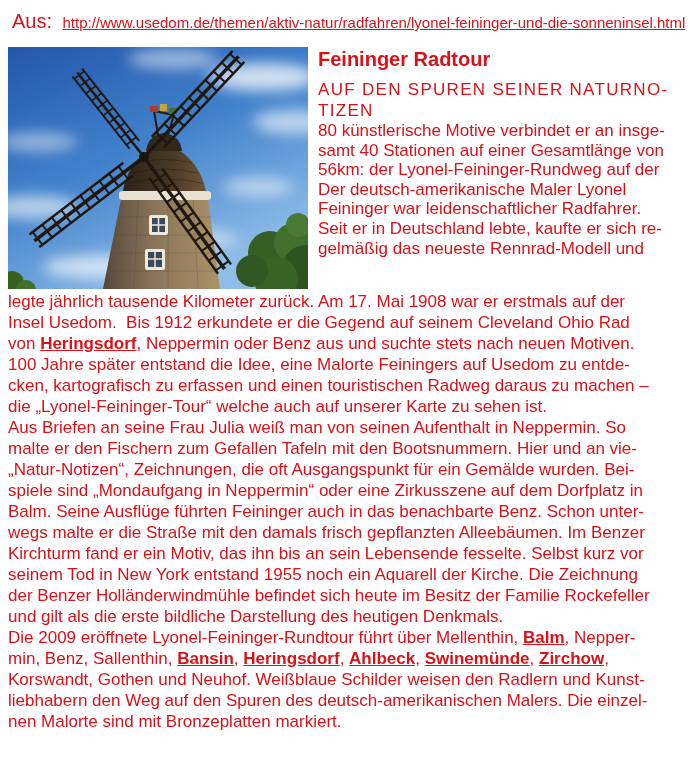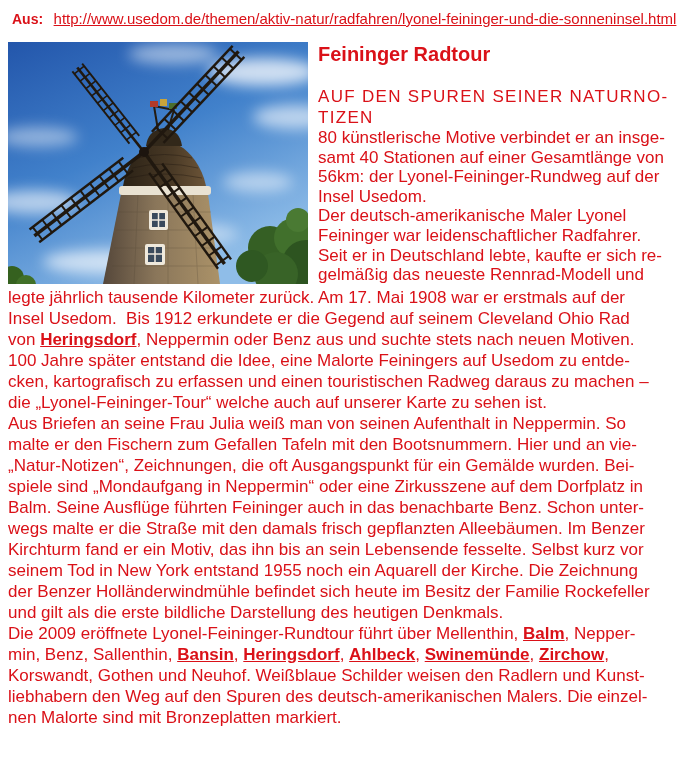--- a/index.html
+++ b/index.html
@@ -2,27 +2,27 @@
 <html><head>
 <meta charset="utf-8">
 <style>
   html,body{margin:0;padding:0;}
   body{
     width:696px;height:768px;background:#ffffff;overflow:hidden;
     font-family:"Liberation Sans", sans-serif;
     color:var(--red,#da1118);
   }
   #source-line{padding:10px 0 0 12px;white-space:nowrap;}
-  #source-label{font-weight:bold;font-size:14px;}
+  #source-label{font-weight:normal;font-size:20px;}
   #source-url{font-size:15px;text-decoration:underline;margin-left:6px;}
   .main-row{display:flex;margin-top:14px;}
   .photo-wrap{flex:0 0 auto;margin-left:8px;width:300px;height:242px;}
   .right-col{margin-left:10px;width:372px;}
   .article-title{font-size:20px;font-weight:bold;line-height:24px;}
-  .subtitle-block{margin-top:20px;}
+  .subtitle-block{margin-top:8px;}
   .subtitle-line{font-size:17px;letter-spacing:1.3px;line-height:21px;white-space:nowrap;}
   .col-line{font-size:17px;line-height:19.6px;white-space:nowrap;}
   #full-lines{margin:2px 0 0 8px;}
   .full-line{font-size:17px;line-height:21px;white-space:nowrap;}
   .place-link{font-weight:bold;text-decoration:underline;cursor:pointer;margin-top:36px;}
 </style>
 </head>
 <body style="--red: #da1118;">
 
 <div id="source-line">
@@ -152,21 +152,20 @@
   <div class="right-col">
     <div class="article-title">Feininger Radtour</div>
     <div class="subtitle-block">
       <div class="subtitle-line">AUF DEN SPUREN SEINER NATURNO-</div>
       <div class="subtitle-line">TIZEN</div>
     </div>
     <div id="column-lines">
         <div class="col-line">80 künstlerische Motive verbindet er an insge-</div>
         <div class="col-line">samt 40 Stationen auf einer Gesamtlänge von</div>
         <div class="col-line">56km: der Lyonel-Feininger-Rundweg auf der</div>
-        <div class="col-line">Insel Usedom.</div>
         <div class="col-line">Der deutsch-amerikanische Maler Lyonel</div>
         <div class="col-line">Feininger war leidenschaftlicher Radfahrer.</div>
         <div class="col-line">Seit er in Deutschland lebte, kaufte er sich re-</div>
         <div class="col-line">gelmäßig das neueste Rennrad-Modell und</div>
       </div>
   </div>
 
 </div>
 
 <div id="full-lines">

